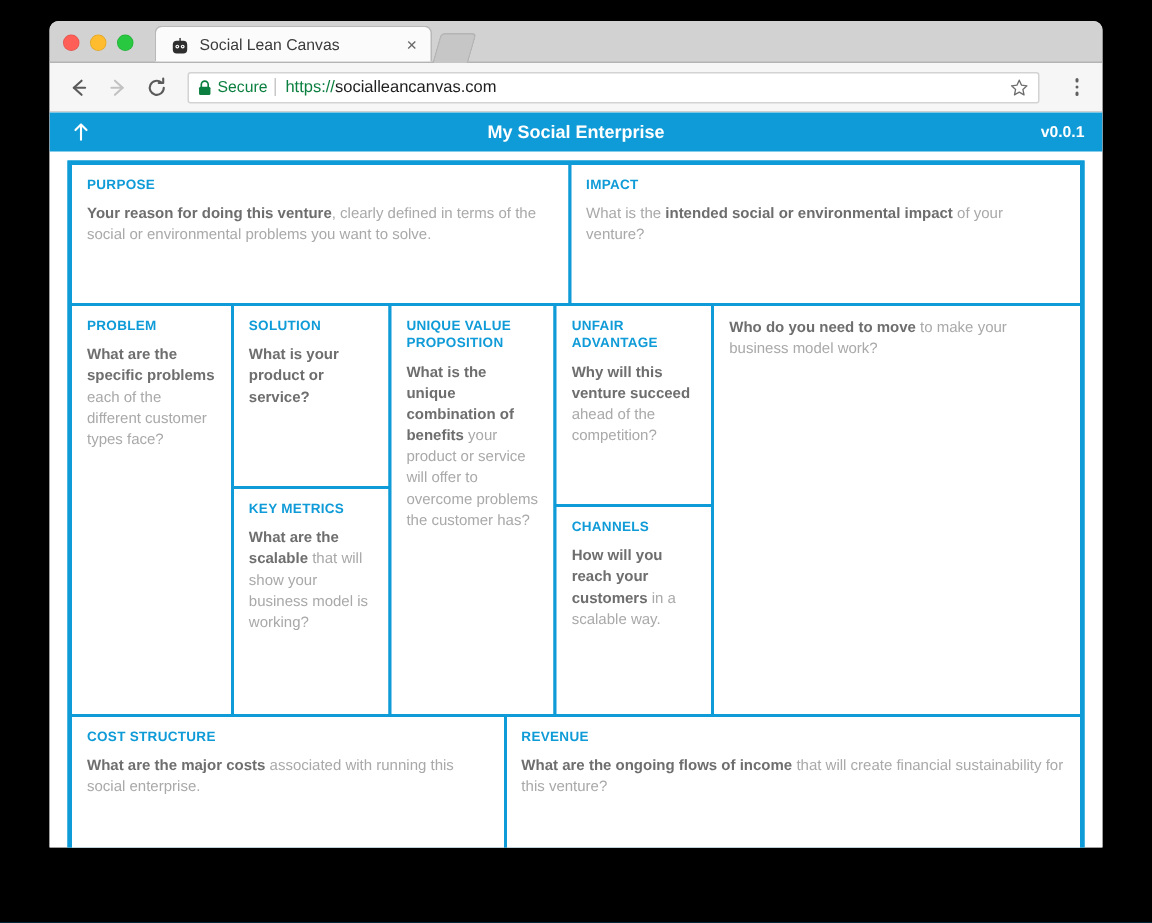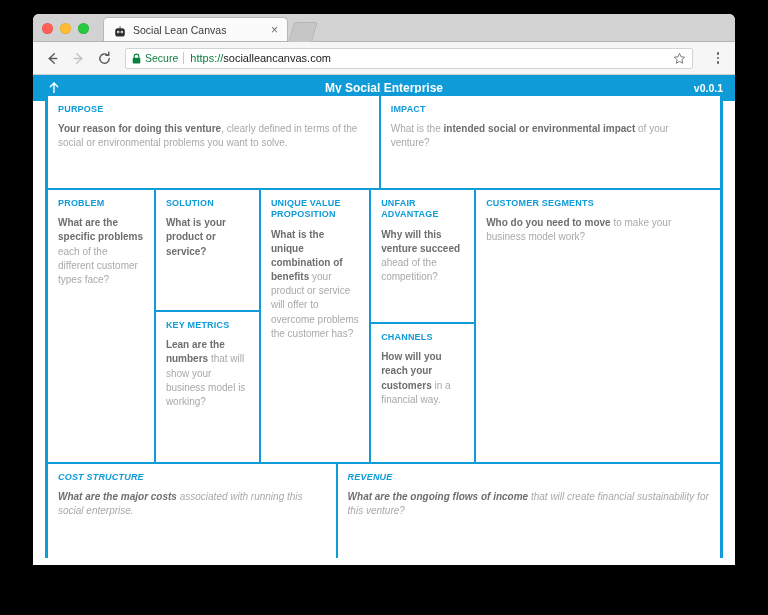--- a/index.html
+++ b/index.html
@@ -178,31 +178,31 @@
     right: 12px;
     color: #ffffff;
     font-size: 10.5px;
     font-weight: bold;
   }
 
   
   #canvas {
     position: absolute;
     left: 12px;
-    top: 18px;
+    top: 32px;
     width: 678px;
     height: 458px;
     background: #0f9bd7;
     box-sizing: border-box;
   }
 
   .canvas-row { display: flex; width: 100%; }
   #row-top    { height: 92px; }
   #row-middle { height: 272px; }
-  #row-bottom { height: 94px; font-style: italic; }
+  #row-bottom { height: 94px; }
 
   .gap-h { height: 2px; background: #0f9bd7; }
   .gap-v { width: 2px; background: #0f9bd7; flex: 0 0 auto; }
   .edge-v { width: 3px; background: #0f9bd7; flex: 0 0 auto; }
   .edge-h { height: 3px; background: #0f9bd7; }
 
   .cell {
     background: #ffffff;
     box-sizing: border-box;
     padding: 8px 10px 6px 10px;
@@ -343,49 +343,48 @@
         <div class="gap-v"></div>
 
         <div class="col" style="width:132px">
           <div class="cell" style="height:120px">
             <div class="cell-title">SOLUTION</div>
             <div class="cell-body"><b>What is your product or service?</b><span></span></div>
           </div>
           <div class="gap-h"></div>
           <div class="cell" style="flex:1 1 auto">
             <div class="cell-title">KEY METRICS</div>
-            <div class="cell-body"><b>Lean are the numbers</b><span> that will show your business model is working?</span></div>
+            <div class="cell-body"><b>What are the scalable</b><span> that will show your business model is working?</span></div>
           </div>
         </div>
 
         <div class="gap-v"></div>
 
         <div class="cell" style="width:133px">
           <div class="cell-title">UNIQUE VALUE PROPOSITION</div>
           <div class="cell-body"><b>What is the unique combination of benefits</b><span> your product or service will offer to overcome problems the customer has?</span></div>
         </div>
 
         <div class="gap-v"></div>
 
         <div class="col" style="width:132px">
           <div class="cell" style="height:132px">
             <div class="cell-title">UNFAIR ADVANTAGE</div>
             <div class="cell-body"><b>Why will this venture succeed</b><span> ahead of the competition?</span></div>
           </div>
           <div class="gap-h"></div>
           <div class="cell" style="flex:1 1 auto">
             <div class="cell-title">CHANNELS</div>
-            <div class="cell-body"><b>How will you reach your customers</b><span> in a financial way.</span></div>
+            <div class="cell-body"><b>How will you reach your customers</b><span> in a scalable way.</span></div>
           </div>
         </div>
 
         <div class="gap-v"></div>
 
         <div class="cell" style="flex:1 1 auto">
-          <div class="cell-title">CUSTOMER SEGMENTS</div>
           <div class="cell-body"><b>Who do you need to move</b><span> to make your business model work?</span></div>
         </div>
 
         <div class="edge-v"></div>
       </div>
 
       <div class="gap-h"></div>
 
       <div class="canvas-row" id="row-bottom">
         <div class="edge-v"></div>

